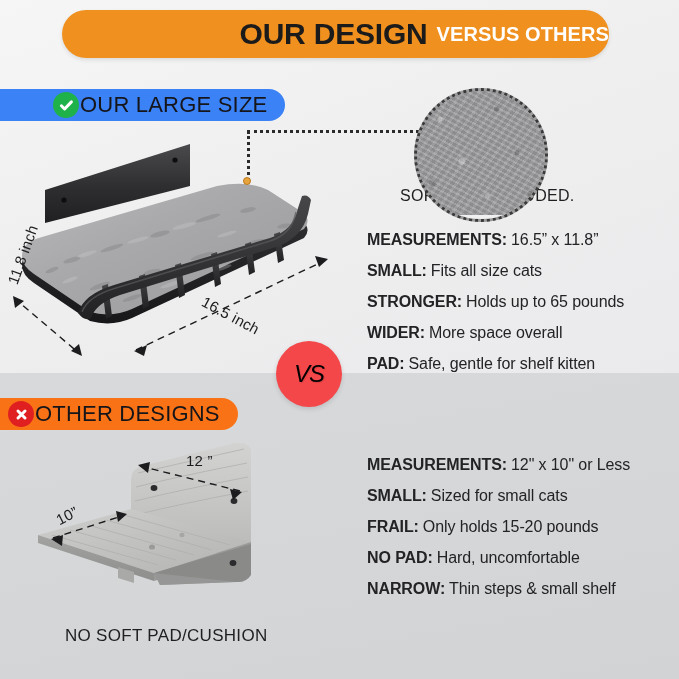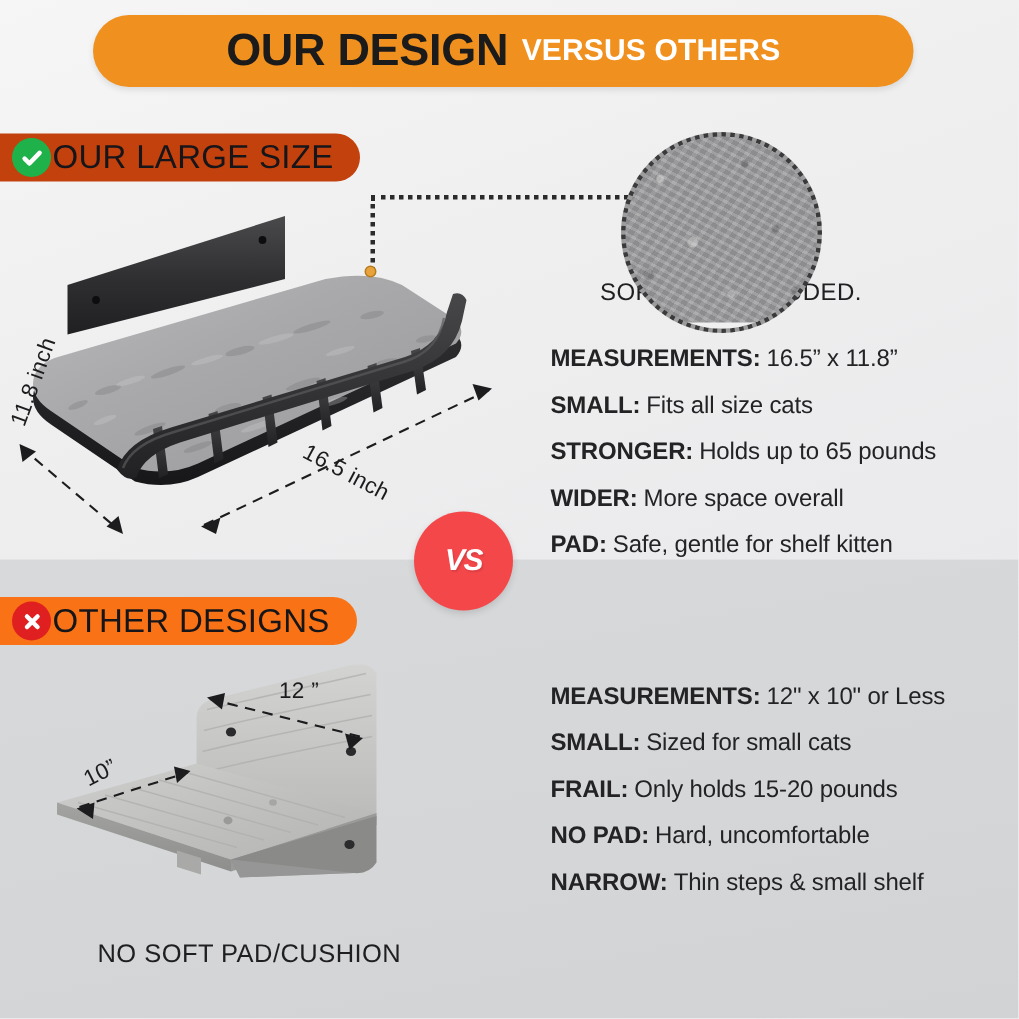--- a/index.html
+++ b/index.html
@@ -36,21 +36,21 @@
 
   
   .header-pill {
     position: absolute;
     left: 62px; top: 10px;
     width: 547px; height: 48px;
     background: #f0901e;
     border-radius: 24px;
     display: flex;
     align-items: center;
-    justify-content: center;
+    justify-content: flex-end;
     white-space: nowrap;
     box-shadow: 0 2px 4px rgba(0,0,0,.10);
   }
   .header-strong {
     font-size: 30px;
     font-weight: bold;
     color: #1b1b1b;
     letter-spacing: -0.2px;
   }
   .header-light {
@@ -67,21 +67,22 @@
     height: 32px;
     display: flex;
     align-items: center;
     padding-right: 18px;
     border-top-right-radius: 16px;
     border-bottom-right-radius: 16px;
     white-space: nowrap;
   }
   .badge-good {
     left: 0; top: 89px;
-    background: #c2410c;
+    background: #3b82f6;
+    padding-left: 45px;
   }
   .badge-bad {
     left: 0; top: 398px;
     background: #f97316;
   }
   .badge-icon {
     width: 26px; height: 26px;
     border-radius: 50%;
     margin-left: 8px;
     margin-right: 1px;
@@ -107,24 +108,24 @@
     width: 66px; height: 66px;
     border-radius: 50%;
     background: #f4474a;
     display: flex;
     align-items: center;
     justify-content: center;
     box-shadow: 0 2px 5px rgba(0,0,0,.13);
     z-index: 8;
   }
   .vs-badge span {
-    font-size: 20px;
-    font-weight: bold;
+    font-size: 24px;
+    font-weight: normal;
     font-style: italic;
-    color: #ffffff;
+    color: #000000;
     letter-spacing: -1px;
     text-shadow: 1px 1px 1px rgba(0,0,0,.10);
   }
 
   
   .feature-list {
     position: absolute;
     left: 367px;
     width: 306px;
   }

